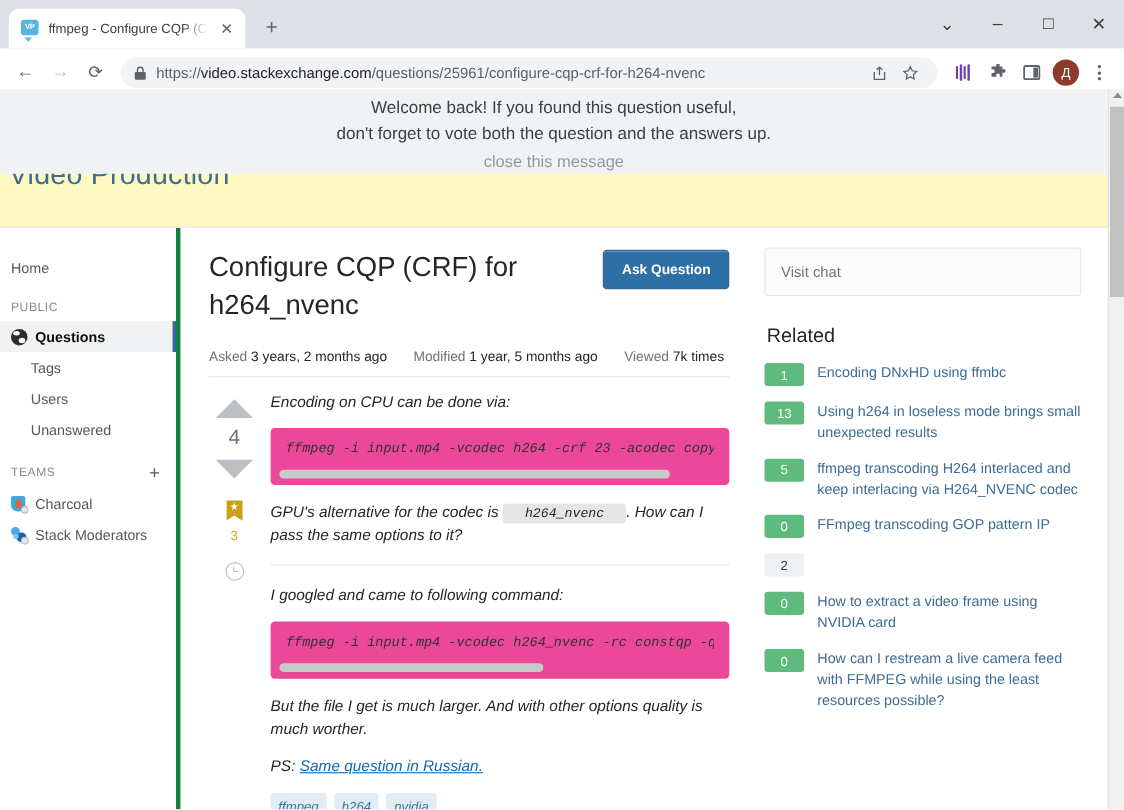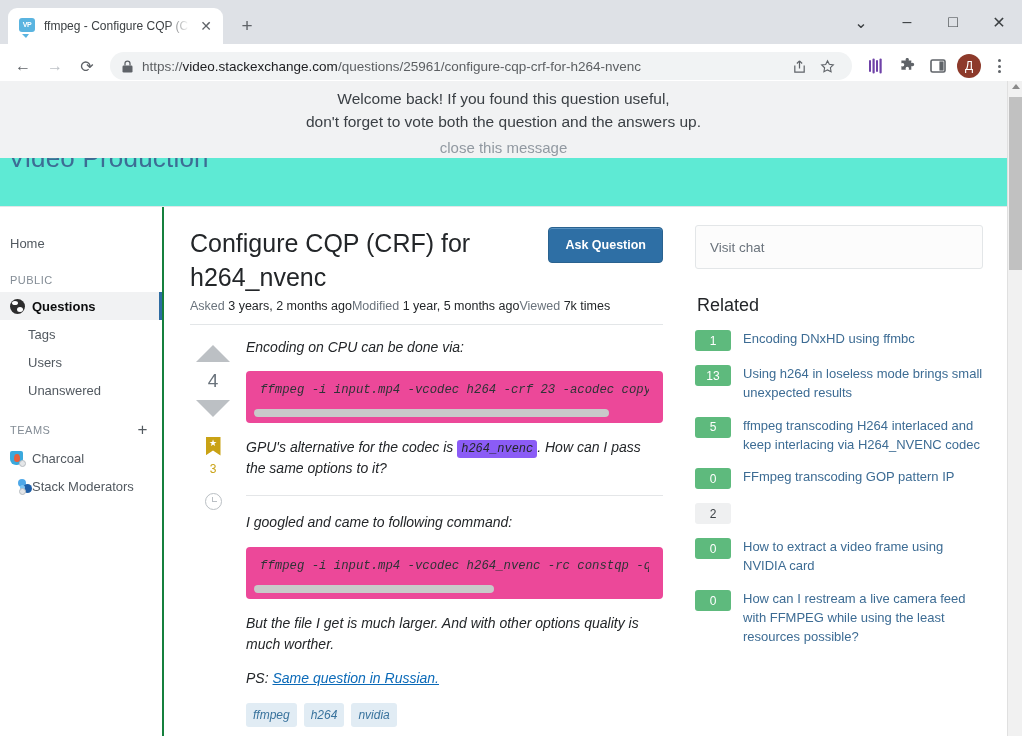--- a/index.html
+++ b/index.html
@@ -138,38 +138,38 @@
     display:flex;flex-direction:column;align-items:center;justify-content:center;
     padding-top: 4px;
   }
   .banner .l1, .banner .l2 { font-size: 15.5px; color:#3b4045; line-height: 23px; }
   .banner .close {
     font-size: 15px; color:#9199a1; margin-top: 6px;
   }
 
   
   .siteheader {
-    height: 49px; background:#5eead4;
+    height: 49px; background:#fef9c3;
     border-bottom: 1px solid #e3e6e8;
     position: relative; overflow:hidden;text-align:right;
   }
   .sitename {
     position:absolute; left: 8px; top: -15px;
     font-size: 26px; color:#3d6c94; font-weight: 400;
     letter-spacing: .2px;
   }
 
   
   .layout { display:flex; height: 529px; }
 
   
   .leftnav {
     width: 164px; flex:0 0 164px;
-    border-right:2px solid #15803d;
-    padding-top: 22px; background:#fff;text-align:center;
+    border-right:4px solid #15803d;
+    padding-top: 22px; background:#fff;
   }
   .nav-item {
     height: 28px; display:flex; align-items:center;
     padding-left: 10px; gap: 7px;
     font-size: 13px; color:#525960;
   }
   .nav-item.sub { padding-left: 28px; }
   .nav-item.active {
     background:#f1f2f3; color:#0c0d0e; font-weight:bold;
     border-right: 3px solid #f48024; position:relative;
@@ -235,21 +235,21 @@
   }
   .ask-btn {
     background:#2e6fa5; color:#fff;
     font-size: 12.5px; font-weight:bold;
     padding: 10px 16px; border-radius: 4px;
     border: 1px solid #2a628f;
     white-space: nowrap;
     box-shadow: inset 0 1px 0 #5a93c1;
   }
   .meta {
-    display:flex; gap: 0; margin-top: 4px;
+    display:flex; gap: 24px; margin-top: 22px;
     font-size: 12.5px; color:#6a737c;
     padding-bottom: 11px;
     border-bottom: 1px solid #e3e6e8;
   }
   .meta b { color:#232629; font-weight: normal; }
 
   .qbody { display:flex; margin-top: 12px; }
   .votecol {
     width: 46px; flex:0 0 46px;
     display:flex; flex-direction:column; align-items:center;
@@ -308,22 +308,22 @@
     white-space: nowrap; display:block;
     overflow:hidden;
   }
   .hscroll {
     height: 8px; background:#c9c9c9; border-radius: 4px;
     margin-top: 12px; margin-left:-6px; margin-right: 40px;
   }
   .hscroll.short { margin-right: 155px; }
   code.inline {
     font-family: "Liberation Mono", monospace;
-    font-size: 12px; background:#8b5cf6;
-    padding: 2px 4px; border-radius:3px; color:#242729;
+    font-size: 12px; background:#e5e5e5;
+    padding: 2px 20px; border-radius:3px; color:#242729;
   }
   .hr-sep { border-top:1px solid #e4e6e8; margin: 16px 0 16px 0; }
   a.link { color:#0b6ab8; text-decoration: underline; }
   .tags { display:flex; gap: 7px; margin-top: 14px; }
   .tag {
     background:#e1ecf4; color:#39739d;
     font-size: 12px; padding: 5px 7px; border-radius: 3px;
   }
 
   

